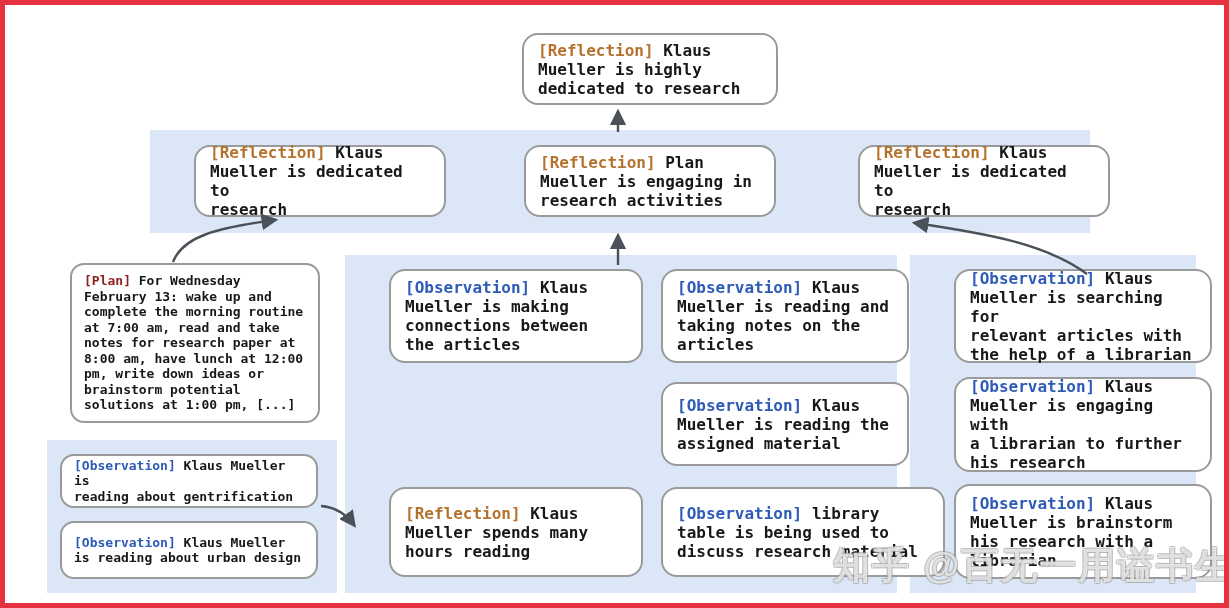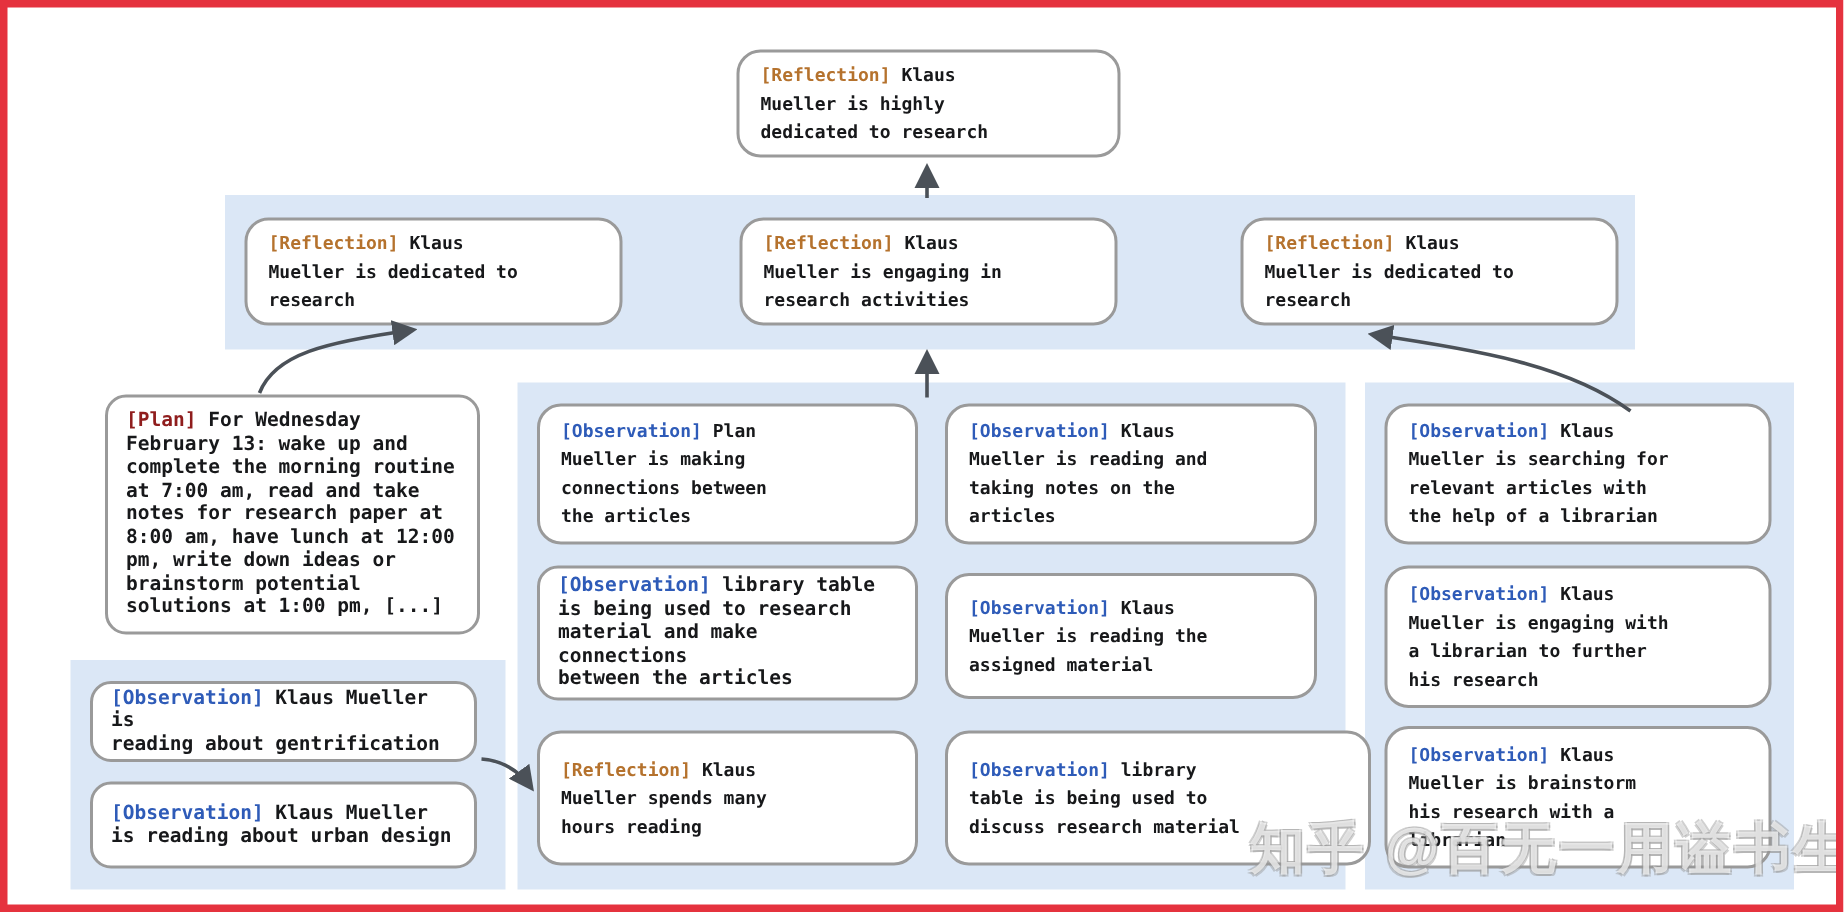--- a/index.html
+++ b/index.html
@@ -22,21 +22,21 @@
     background:#ffffff;
     border:2px solid var(--box_border,#9a9a9a);
     border-radius:16px;
     display:flex;
     align-items:center;
     z-index:2;
     color:var(--text,#17181a);
     font-weight:bold;
   }
   .node .txt{padding:0 14px;}
-  .node.big{font-size:12px;line-height:19px;}
+  .node.big{font-size:16px;line-height:19px;margin-left:31px;}
   .node.small{font-size:13px;line-height:15.5px;border-radius:14px;}
   .node.small .txt{padding:0 12px;}
   .body{white-space:pre-line;}
   .tag{font-weight:bold;}
   .tag.refl{color:var(--reflection,#b5722d);}
   .tag.obs{color:var(--observation,#2e5bb8);}
   .tag.plan{color:var(--plan,#8f1d1d);}
   svg.arrows{
     position:absolute;left:0;top:0;width:1229px;height:608px;
     z-index:3;pointer-events:none;
@@ -79,21 +79,21 @@
 Mueller is highly
 dedicated to research</span></div>
   </div>
 
   <div class="node big" style="left:158px;top:140px;width:252px;height:72px;">
     <div class="txt"><span class="tag refl">[Reflection]</span> <span class="body">Klaus
 Mueller is dedicated to
 research</span></div>
   </div>
   <div class="node big" style="left:488px;top:140px;width:252px;height:72px;">
-    <div class="txt"><span class="tag refl">[Reflection]</span> <span class="body">Klaus
+    <div class="txt"><span class="tag refl">[Reflection]</span> <span class="body">Plan
 Mueller is engaging in
 research activities</span></div>
   </div>
   <div class="node big" style="left:822px;top:140px;width:252px;height:72px;">
     <div class="txt"><span class="tag refl">[Reflection]</span> <span class="body">Klaus
 Mueller is dedicated to
 research</span></div>
   </div>
 
   <div class="node small" style="left:65px;top:258px;width:250px;height:160px;">
@@ -111,30 +111,24 @@
   <div class="node small" style="left:55px;top:516px;width:258px;height:58px;">
     <div class="txt"><span class="tag obs">[Observation]</span> <span class="body">Klaus Mueller
 is reading about urban design</span></div>
   </div>
   <div class="node small" style="left:55px;top:449px;width:258px;height:54px;">
     <div class="txt"><span class="tag obs">[Observation]</span> <span class="body">Klaus Mueller is
 reading about gentrification</span></div>
   </div>
 
   <div class="node big" style="left:353px;top:264px;width:254px;height:94px;">
-    <div class="txt"><span class="tag obs">[Observation]</span> <span class="body">Plan
+    <div class="txt"><span class="tag obs">[Observation]</span> <span class="body">Klaus
 Mueller is making
 connections between
 the articles</span></div>
-  </div>
-  <div class="node small" style="left:353px;top:372px;width:254px;height:90px;">
-    <div class="txt"><span class="tag obs">[Observation]</span> <span class="body">library table
-is being used to research
-material and make connections
-between the articles</span></div>
   </div>
   <div class="node big" style="left:353px;top:482px;width:254px;height:90px;">
     <div class="txt"><span class="tag refl">[Reflection]</span> <span class="body">Klaus
 Mueller spends many
 hours reading</span></div>
   </div>
 
   <div class="node big" style="left:625px;top:264px;width:248px;height:94px;">
     <div class="txt"><span class="tag obs">[Observation]</span> <span class="body">Klaus
 Mueller is reading and

